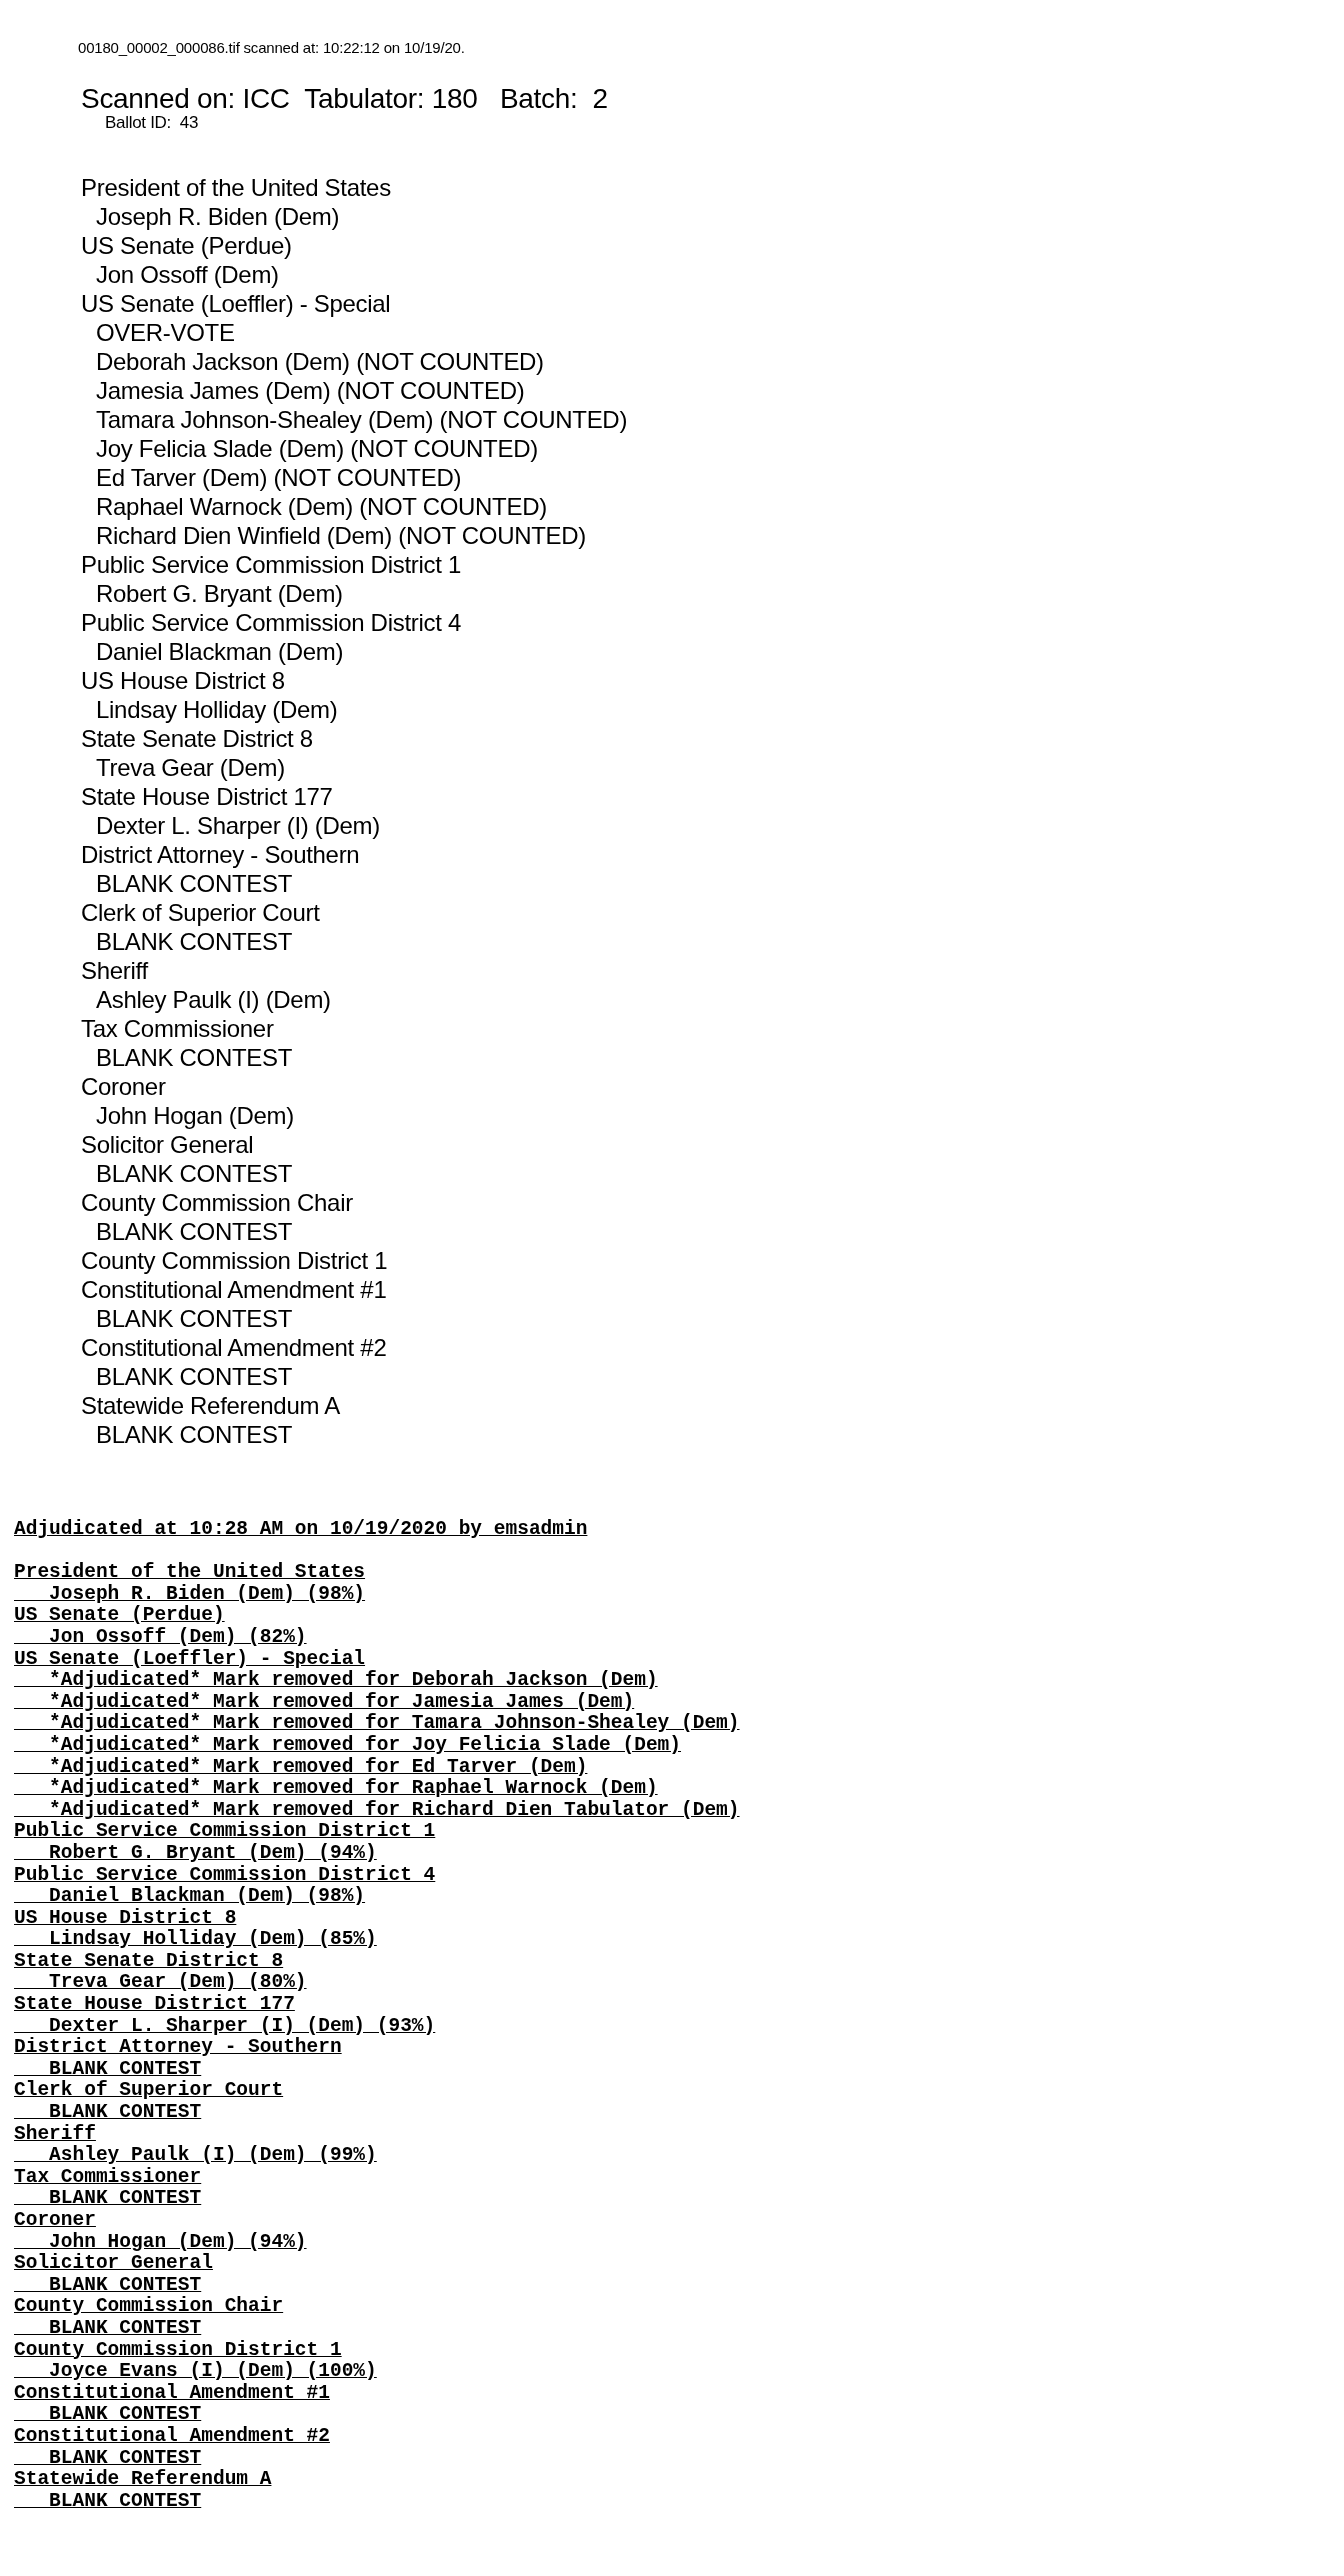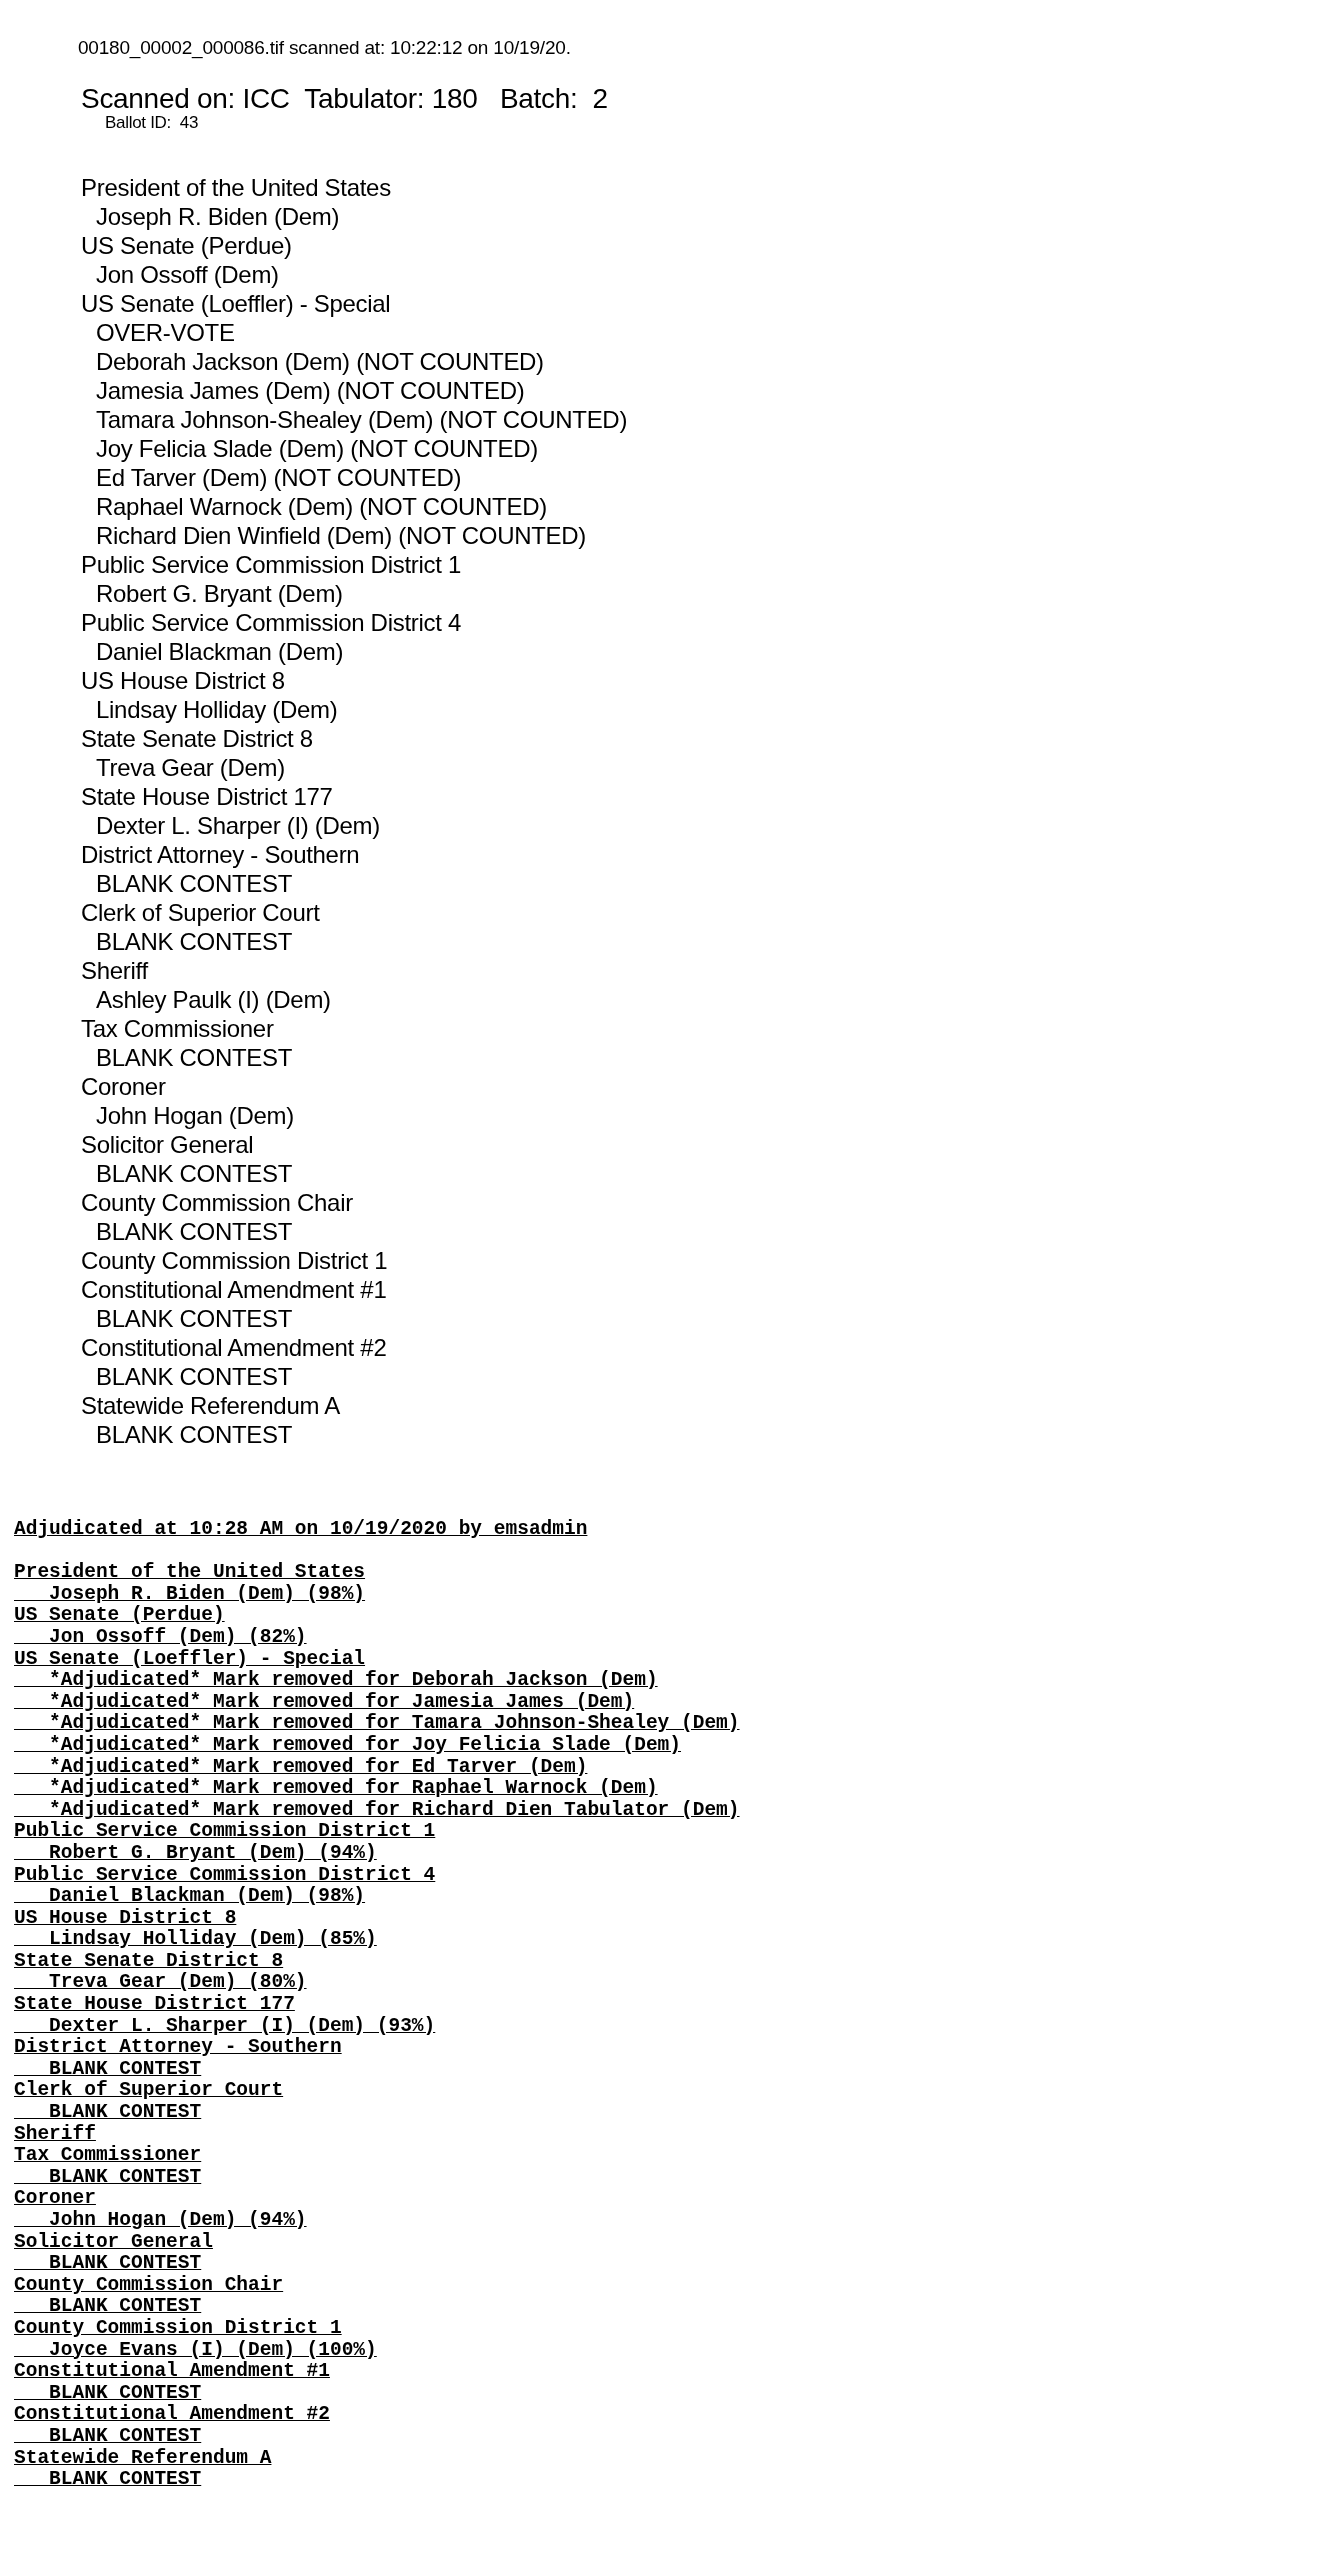--- a/index.html
+++ b/index.html
@@ -11,21 +11,21 @@
     overflow: hidden;
     color: #000000;
   }
   .sans { font-family: "Liberation Sans", sans-serif; }
   .mono { font-family: "Liberation Mono", monospace; }
 
   .file-line {
     position: absolute;
     left: 78px;
     top: 36px;
-    font-size: 19px;
+    font-size: 15px;
     line-height: 24px;
     letter-spacing: -0.2px;
     white-space: pre;
   }
   .scan-meta {
     position: absolute;
     left: 81px;
     top: 84px;
     font-size: 28px;
     line-height: 30px;
@@ -155,20 +155,21 @@
       <div class="adj-line indent">   Lindsay Holliday (Dem) (85%)</div>
       <div class="adj-line">State Senate District 8</div>
       <div class="adj-line indent">   Treva Gear (Dem) (80%)</div>
       <div class="adj-line">State House District 177</div>
       <div class="adj-line indent">   Dexter L. Sharper (I) (Dem) (93%)</div>
       <div class="adj-line">District Attorney - Southern</div>
       <div class="adj-line indent">   BLANK CONTEST</div>
       <div class="adj-line">Clerk of Superior Court</div>
       <div class="adj-line indent">   BLANK CONTEST</div>
       <div class="adj-line">Sheriff</div>
+      <div class="adj-line indent">   Ashley Paulk (I) (Dem) (99%)</div>
       <div class="adj-line">Tax Commissioner</div>
       <div class="adj-line indent">   BLANK CONTEST</div>
       <div class="adj-line">Coroner</div>
       <div class="adj-line indent">   John Hogan (Dem) (94%)</div>
       <div class="adj-line">Solicitor General</div>
       <div class="adj-line indent">   BLANK CONTEST</div>
       <div class="adj-line">County Commission Chair</div>
       <div class="adj-line indent">   BLANK CONTEST</div>
       <div class="adj-line">County Commission District 1</div>
       <div class="adj-line indent">   Joyce Evans (I) (Dem) (100%)</div>

